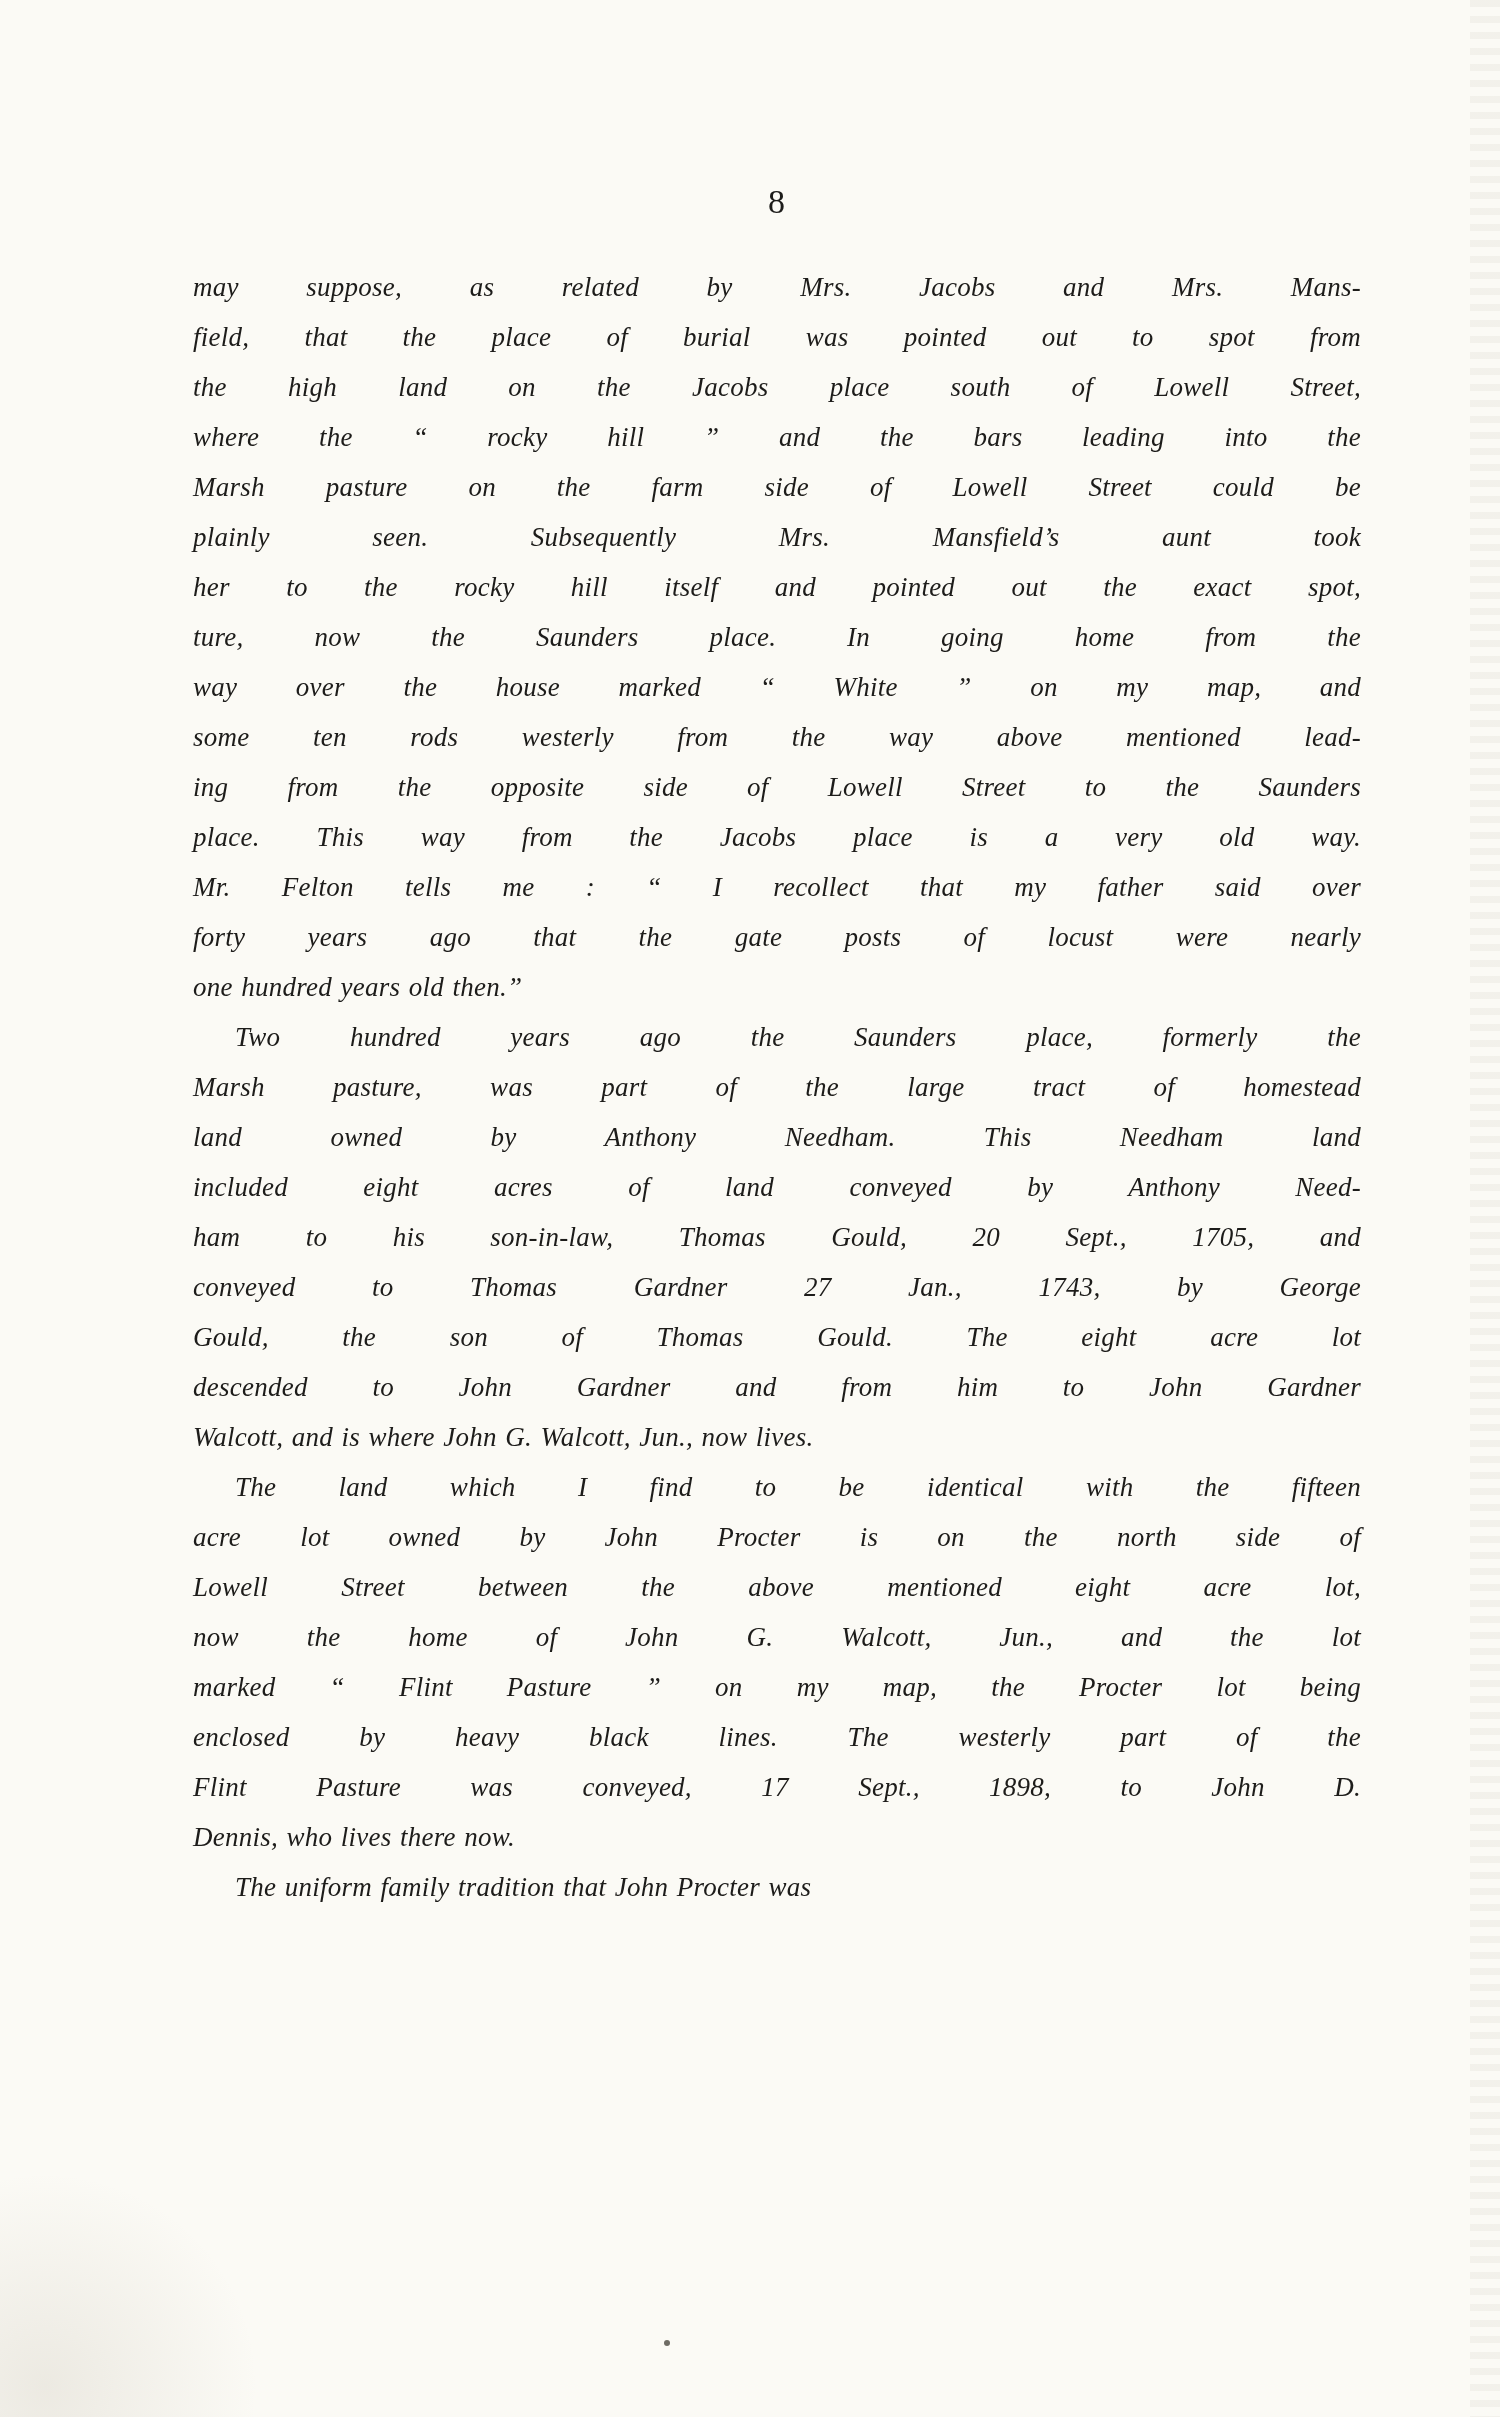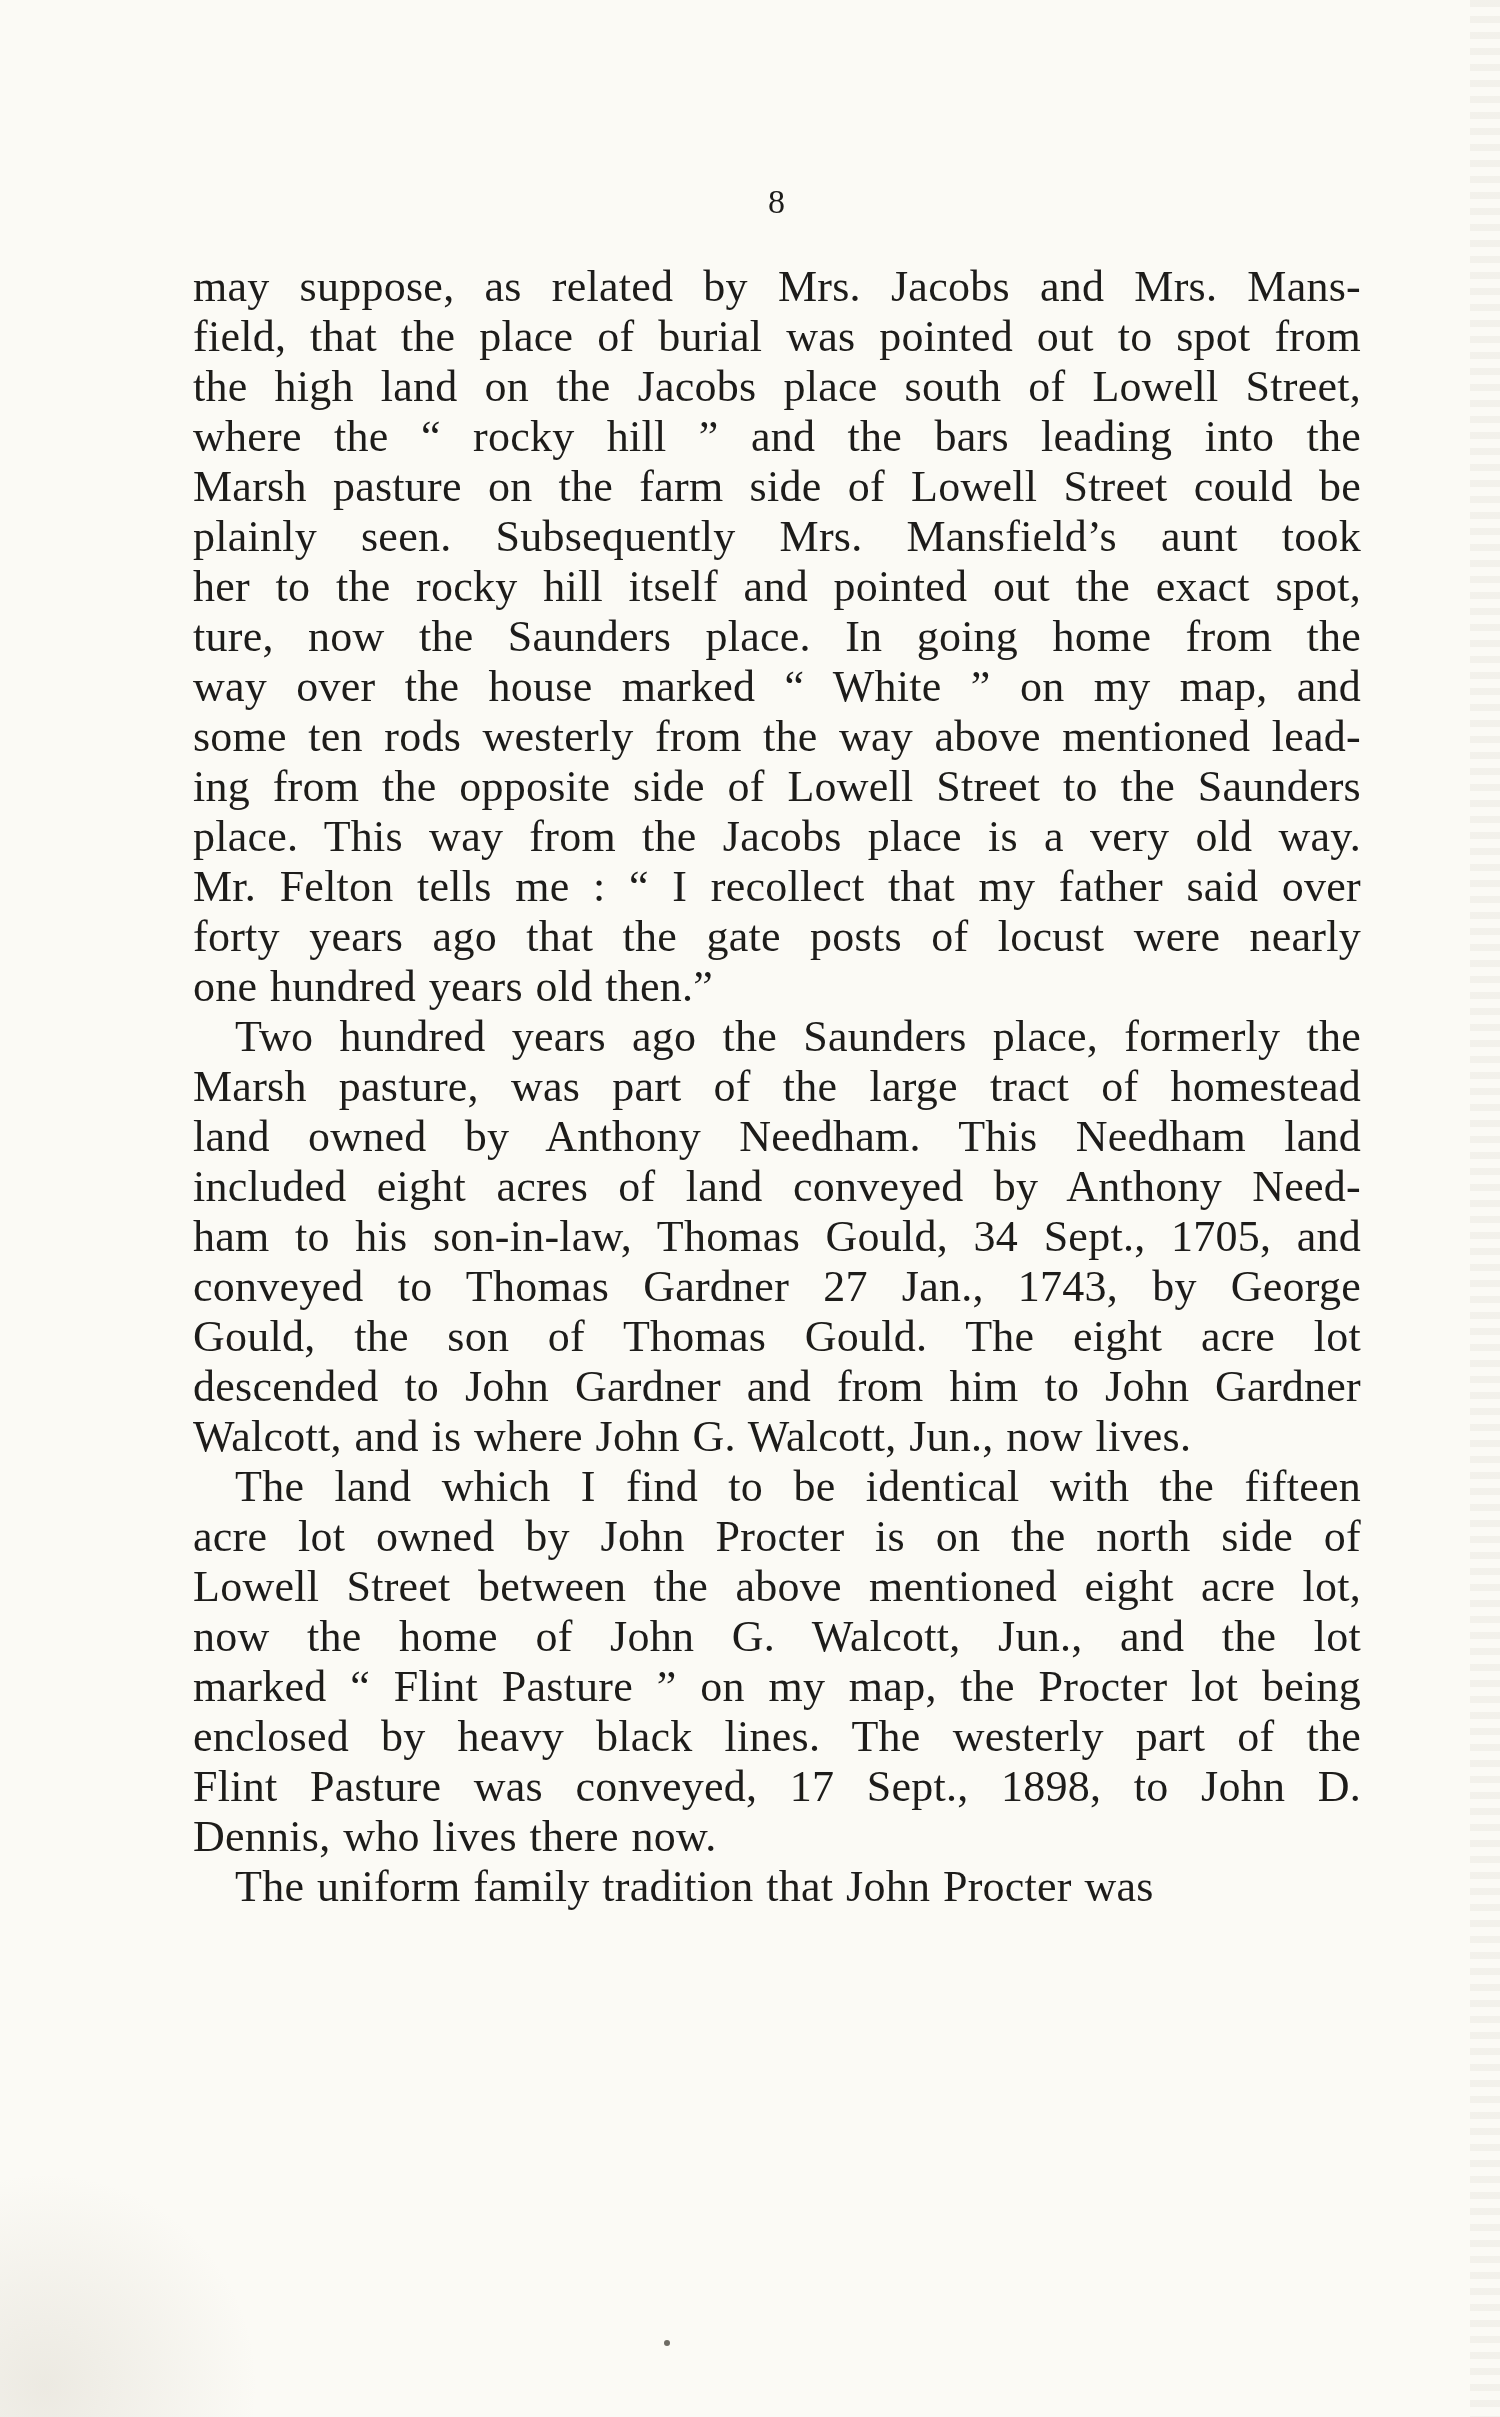--- a/index.html
+++ b/index.html
@@ -57,21 +57,22 @@
   }
   .text-block {
     position: absolute;
     top: 262px;
     left: 193px;
     width: 1168px;
   }
   .para {
     margin: 0;
     padding: 0;
-    font-size: 44px;
+    font-size: 27px;
+    font-style: italic;
   }
   .line {
     display: block;
     height: 50px;
     line-height: 50px;
     text-align: justify;
     text-align-last: justify;
     letter-spacing: 0.25px;
     word-spacing: 1.5px;
     white-space: normal;
@@ -113,21 +114,21 @@
         <span class="line">place.  This way from the Jacobs place is a very old way.</span>
         <span class="line">Mr. Felton tells me : “ I recollect that my father said over</span>
         <span class="line">forty years ago that the gate posts of locust were nearly</span>
         <span class="line last">one hundred years old then.”</span>
       </p>
       <p class="para indent">
         <span class="line">Two hundred years ago the Saunders place, formerly the</span>
         <span class="line">Marsh pasture, was part of the large tract of homestead</span>
         <span class="line">land owned by Anthony Needham.  This Needham land</span>
         <span class="line">included eight acres of land conveyed by Anthony Need-</span>
-        <span class="line">ham to his son-in-law, Thomas Gould, 34 Sept., 1705, and</span>
+        <span class="line">ham to his son-in-law, Thomas Gould, 20 Sept., 1705, and</span>
         <span class="line">conveyed to Thomas Gardner 27 Jan., 1743, by George</span>
         <span class="line">Gould, the son of Thomas Gould.  The eight acre lot</span>
         <span class="line">descended to John Gardner and from him to John Gardner</span>
         <span class="line last">Walcott, and is where John G. Walcott, Jun., now lives.</span>
       </p>
       <p class="para indent">
         <span class="line">The land which I find to be identical with the fifteen</span>
         <span class="line">acre lot owned by John Procter is on the north side of</span>
         <span class="line">Lowell Street between the above mentioned eight acre lot,</span>
         <span class="line">now the home of John G. Walcott, Jun., and the lot</span>

